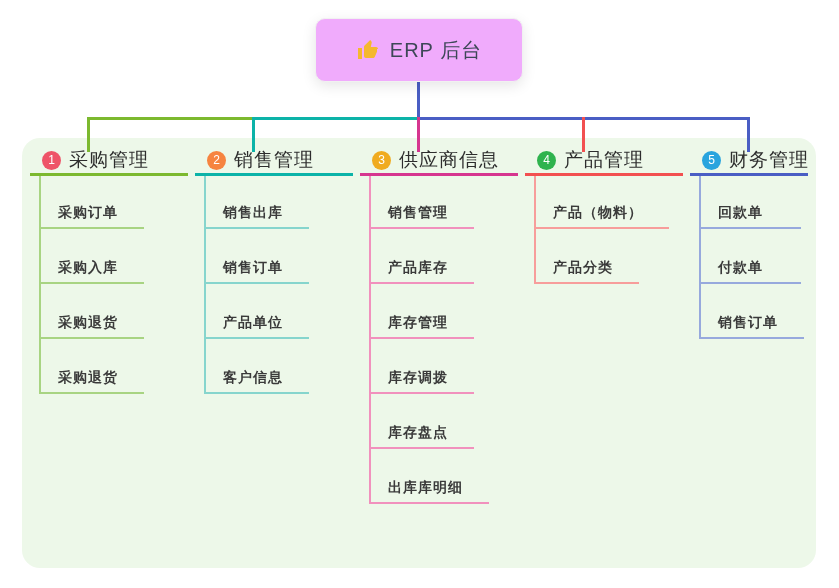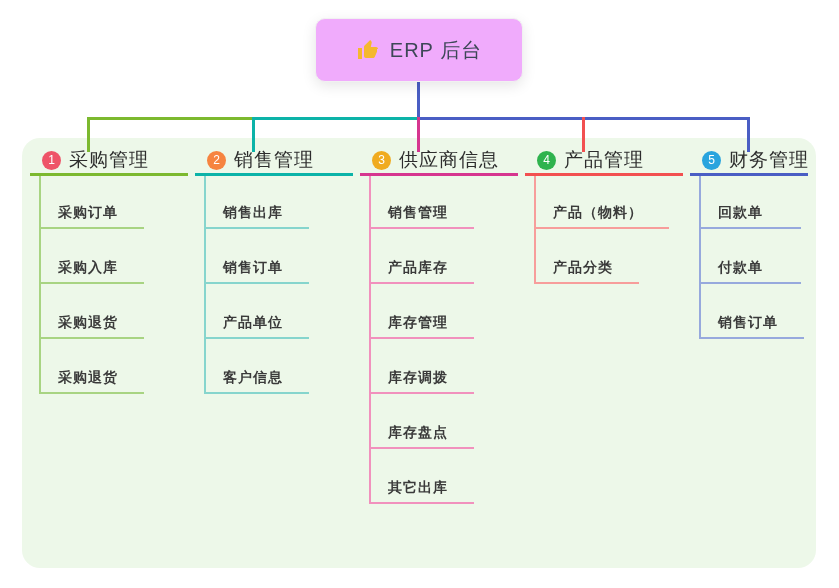--- a/index.html
+++ b/index.html
@@ -128,21 +128,21 @@
         <div class="sub">
           <span>库存管理</span>
         </div>
         <div class="sub">
           <span>库存调拨</span>
         </div>
         <div class="sub">
           <span>库存盘点</span>
         </div>
         <div class="sub">
-          <span>其它出库</span>
+          <span>出库库明细</span>
         </div>
       </div>
     </div>
     <div class="branch" style="left: 525px; --main: #f25050; --light: #f79d9b;">
       <div class="branch-head">
         <span class="badge" style="background: rgb(47, 179, 78);">4</span>
         <span class="branch-label">产品管理</span>
       </div>
       <div class="branch-underline" style="width: 158px;"></div>
       <div class="subs">

